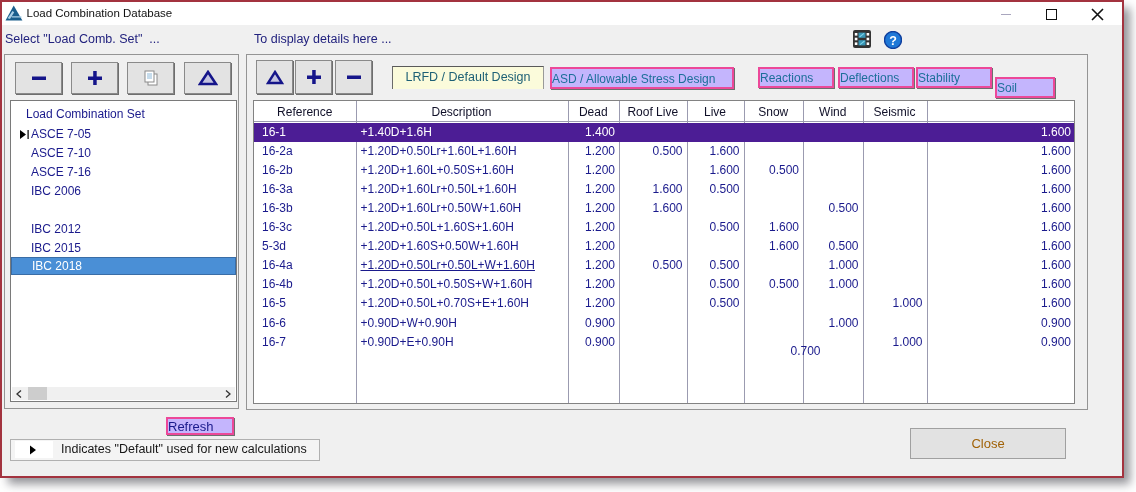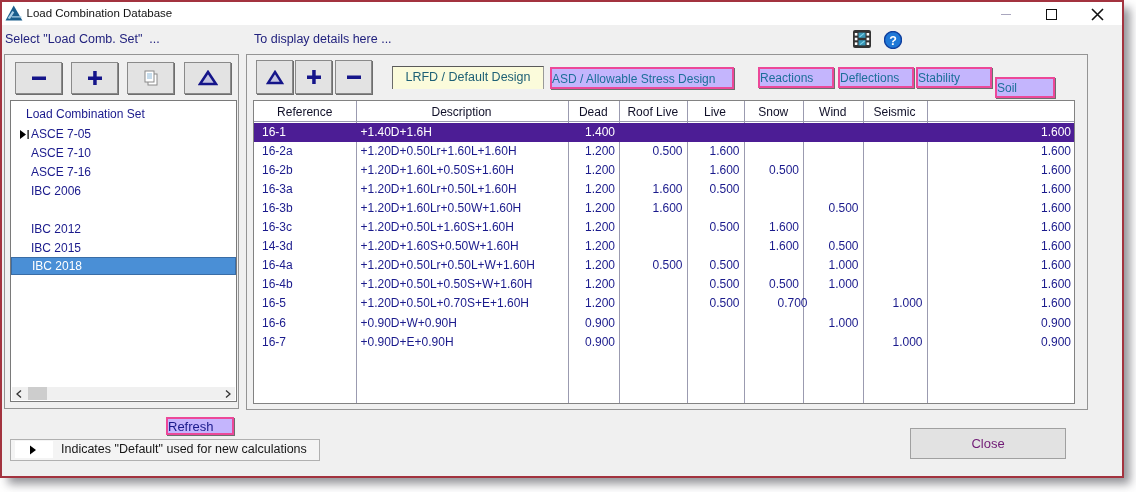--- a/index.html
+++ b/index.html
@@ -22,21 +22,21 @@
 #list { position:absolute; left:8px; top:98px; width:227px; height:302px; background:#ffffff; border:1px solid #7a7a7a; overflow:hidden; }
 .li { position:absolute; left:0; width:100%; height:19px; line-height:19px; font-size:12px; color:#1a1a8c; padding-left:20px; }
 #lsel { position:absolute; left:0px; top:156px; width:225px; height:18px; background:#4a8fd6; border:1px solid #3a6da6; color:#ffffff; font-size:12px; line-height:17px; padding-left:20px; }
 #hscroll { position:absolute; left:1px; bottom:1px; width:223px; height:13px; background:#f0f0f0; }
 #table { position:absolute; left:251px; top:98px; width:822px; height:304px; background:#ffffff; border:1px solid #828282; }
 .vline { position:absolute; top:0; bottom:0; width:1px; background:#9b9bb0; }
 .hrow { position:absolute; left:0; width:100%; height:19px;padding-left:14px; }
 .cell { position:absolute; top:0; height:19px; line-height:19px; font-size:12px; color:#1a1a8c; white-space:nowrap; }
 .hc { color:#101028; text-align:center; }
 .num { text-align:right; }
-#close { position:absolute; left:908px; top:426px; width:156px; height:31px; background:#e2e2e2; border:1px solid #a0a0a0; text-align:center; line-height:30px; font-size:13px; color:#701a75; }
+#close { position:absolute; left:908px; top:426px; width:156px; height:31px; background:#e2e2e2; border:1px solid #a0a0a0; text-align:center; line-height:30px; font-size:13px; color:#a16207; }
 </style>
 </head>
 <body>
 <div id="win">
   <div id="titlebar"></div>
   <svg class="abs" style="left:2.5px;top:2.5px" width="18" height="16" viewBox="0 0 18 16">
     <polygon points="8.7,0.5 17.4,15.5 0.5,15.5" fill="#1a5e8c"></polygon>
     <polygon points="2.6,13.2 7.5,5.9 9.2,7.3 5,13.9" fill="#aacfe6"></polygon>
     <polygon points="6.3,11.2 16.2,11.2 16.9,12.6 6.8,12.6" fill="#aacfe6"></polygon>
   </svg>
@@ -202,51 +202,51 @@
       </div>
       <div class="hrow" style="top: 117px;">
         <div class="cell" style="left: 8px; width: 91.5px;">16-3c</div>
         <div class="cell" style="left: 106.5px; width: 202px;">+1.20D+0.50L+1.60S+1.60H</div>
         <div class="cell num" style="left: 313.5px; width: 47.5px;">1.200</div>
         <div class="cell num" style="left: 432.5px; width: 53px;">0.500</div>
         <div class="cell num" style="left: 489.5px; width: 55.5px;">1.600</div>
         <div class="cell num" style="left: 672.5px; width: 144.5px;">1.600</div>
       </div>
       <div class="hrow" style="top: 136.1px;">
-        <div class="cell" style="left: 8px; width: 91.5px;">14-3d</div>
+        <div class="cell" style="left: 8px; width: 91.5px;">5-3d</div>
         <div class="cell" style="left: 106.5px; width: 202px;">+1.20D+1.60S+0.50W+1.60H</div>
         <div class="cell num" style="left: 313.5px; width: 47.5px;">1.200</div>
         <div class="cell num" style="left: 489.5px; width: 55.5px;">1.600</div>
         <div class="cell num" style="left: 549px; width: 55.5px;">0.500</div>
         <div class="cell num" style="left: 672.5px; width: 144.5px;">1.600</div>
       </div>
       <div class="hrow" style="top: 155.2px;">
         <div class="cell" style="left: 8px; width: 91.5px;">16-4a</div>
-        <div class="cell" style="left: 106.5px; width: 202px;">+1.20D+0.50Lr+0.50L+W+1.60H</div>
+        <div class="cell" style="left: 106.5px; width: 202px; text-decoration: underline;">+1.20D+0.50Lr+0.50L+W+1.60H</div>
         <div class="cell num" style="left: 313.5px; width: 47.5px;">1.200</div>
         <div class="cell num" style="left: 365px; width: 63.5px;">0.500</div>
         <div class="cell num" style="left: 432.5px; width: 53px;">0.500</div>
         <div class="cell num" style="left: 549px; width: 55.5px;">1.000</div>
         <div class="cell num" style="left: 672.5px; width: 144.5px;">1.600</div>
       </div>
       <div class="hrow" style="top: 174.3px;">
         <div class="cell" style="left: 8px; width: 91.5px;">16-4b</div>
         <div class="cell" style="left: 106.5px; width: 202px;">+1.20D+0.50L+0.50S+W+1.60H</div>
         <div class="cell num" style="left: 313.5px; width: 47.5px;">1.200</div>
         <div class="cell num" style="left: 432.5px; width: 53px;">0.500</div>
         <div class="cell num" style="left: 489.5px; width: 55.5px;">0.500</div>
         <div class="cell num" style="left: 549px; width: 55.5px;">1.000</div>
         <div class="cell num" style="left: 672.5px; width: 144.5px;">1.600</div>
       </div>
       <div class="hrow" style="top: 193.4px;">
         <div class="cell" style="left: 8px; width: 91.5px;">16-5</div>
         <div class="cell" style="left: 106.5px; width: 202px;">+1.20D+0.50L+0.70S+E+1.60H</div>
         <div class="cell num" style="left: 313.5px; width: 47.5px;">1.200</div>
         <div class="cell num" style="left: 432.5px; width: 53px;">0.500</div>
-        <div class="cell num" style="left: 498px; width: 55.5px;">0.700</div>
+        <div class="cell num" style="left: 511px; width: 55.5px; margin-top: 48px;">0.700</div>
         <div class="cell num" style="left: 608.5px; width: 60px;">1.000</div>
         <div class="cell num" style="left: 672.5px; width: 144.5px;">1.600</div>
       </div>
       <div class="hrow" style="top: 212.5px;">
         <div class="cell" style="left: 8px; width: 91.5px;">16-6</div>
         <div class="cell" style="left: 106.5px; width: 202px;">+0.90D+W+0.90H</div>
         <div class="cell num" style="left: 313.5px; width: 47.5px;">0.900</div>
         <div class="cell num" style="left: 549px; width: 55.5px;">1.000</div>
         <div class="cell num" style="left: 672.5px; width: 144.5px;">0.900</div>
       </div>

